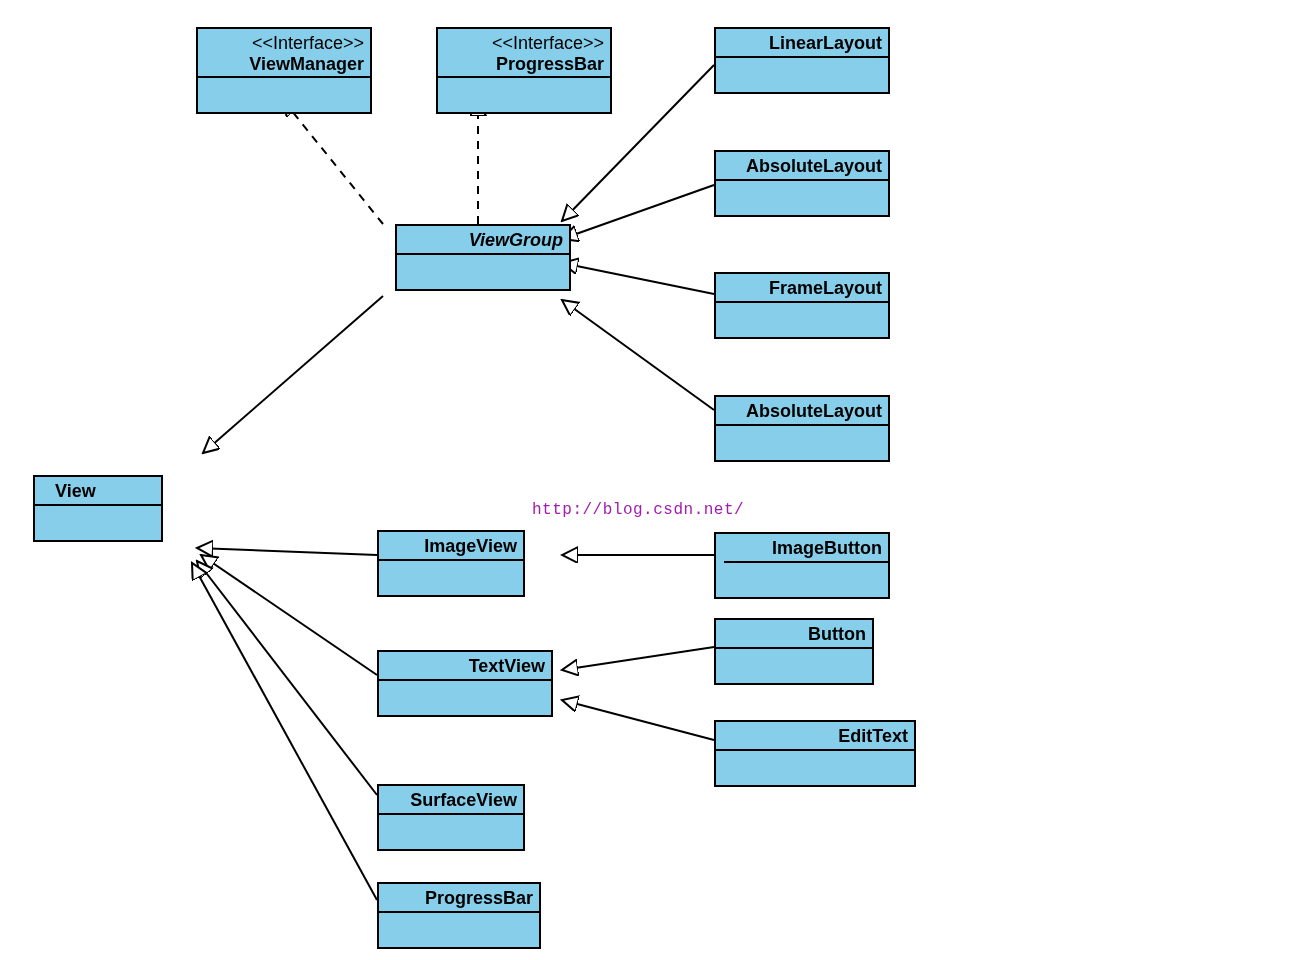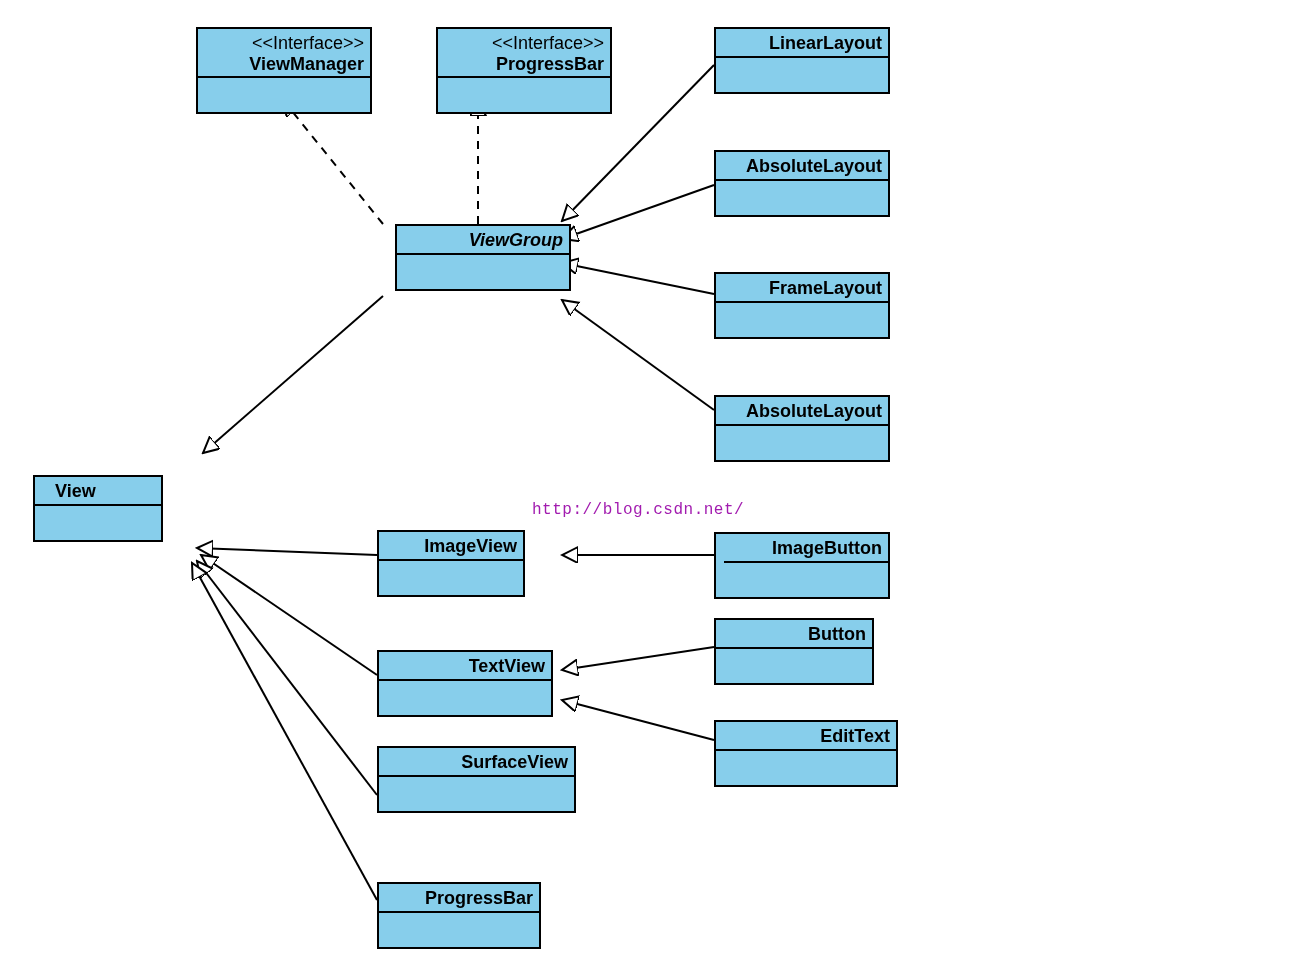--- a/index.html
+++ b/index.html
@@ -164,28 +164,28 @@
   <div class="uml-body"></div>
 </div>
 
 <div class="uml-box" style="left:377px; top:650px; width:176px;">
   <div class="uml-title">
     <span>TextView</span>
   </div>
   <div class="uml-body"></div>
 </div>
 
-<div class="uml-box" style="left:714px; top:720px; width:184px;">
+<div class="uml-box" style="left:714px; top:720px; width:202px;">
   <div class="uml-title">
     <span>EditText</span>
   </div>
   <div class="uml-body"></div>
 </div>
 
-<div class="uml-box" style="left:377px; top:746px; width:199px;">
+<div class="uml-box" style="left:377px; top:784px; width:148px;">
   <div class="uml-title">
     <span>SurfaceView</span>
   </div>
   <div class="uml-body"></div>
 </div>
 
 <div class="uml-box" style="left:377px; top:882px; width:164px;">
   <div class="uml-title">
     <span>ProgressBar</span>
   </div>

